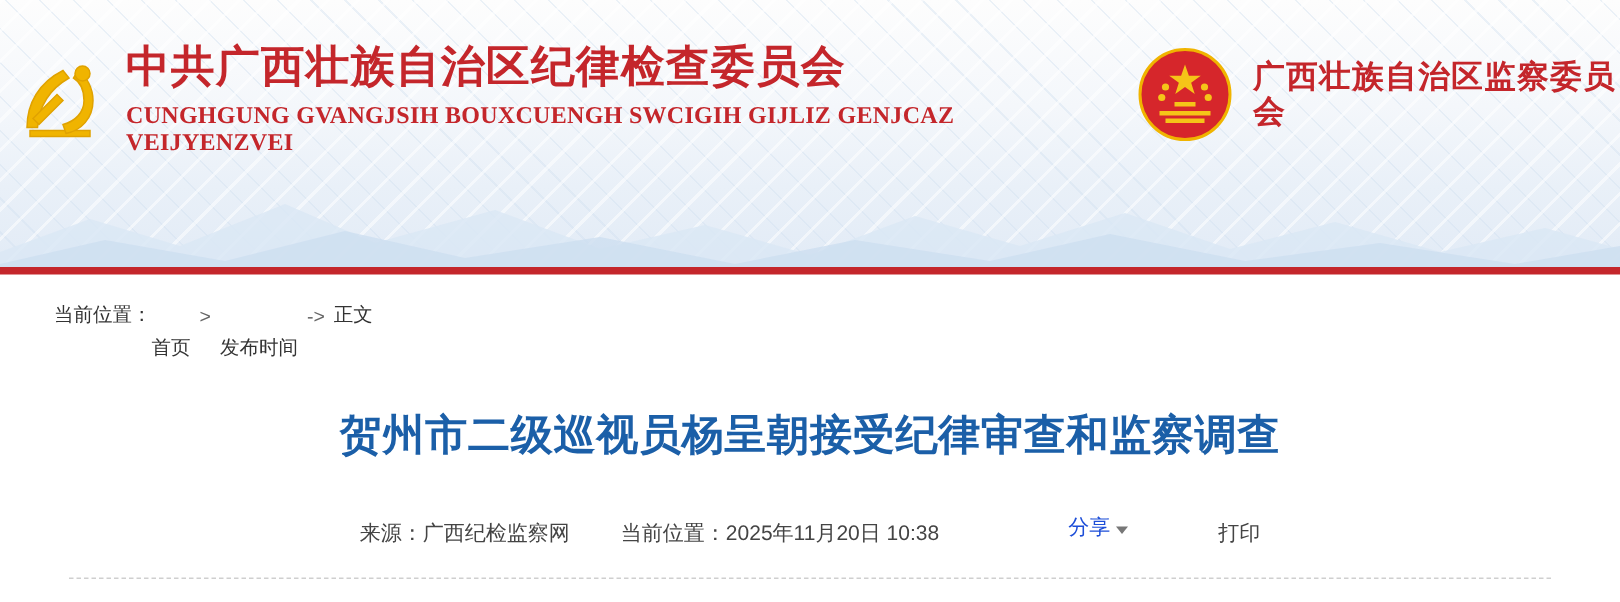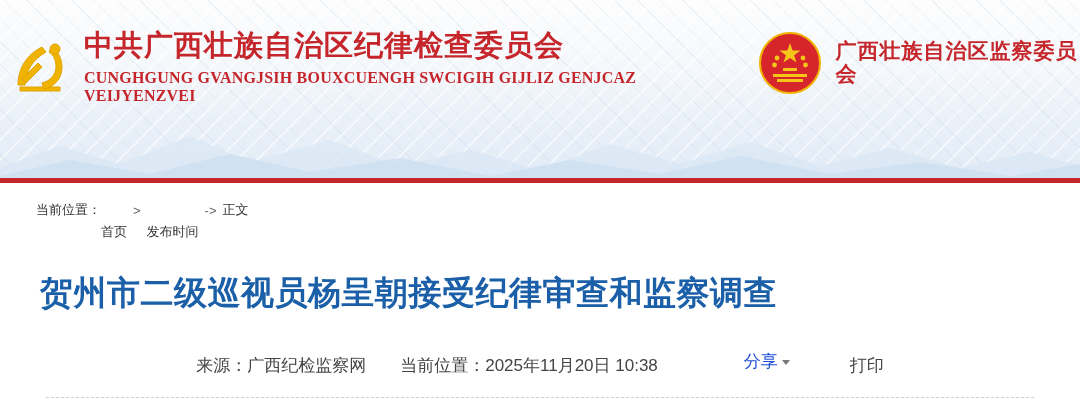--- a/index.html
+++ b/index.html
@@ -95,35 +95,36 @@
   }
   .breadcrumb .crumb-label { color: #333; }
   .breadcrumb .sep { margin: 0 6px; color: #666; }
   .breadcrumb a { color: #333; text-decoration: none; margin-top: 44px; }
 
   
   .article {
     padding: 0 40px;
   }
   .article-title {
+    text-align: center;
     color: #1b5fa8;
     font-family: "Liberation Serif", serif;
     font-weight: bold;
-    font-size: 33px;
+    font-size: 28px;
     letter-spacing: 0.5px;
     margin-top: 34px;
   }
   .meta-row {
     position: relative;
     display: flex;
     justify-content: center;
     align-items: center;
     gap: 34px;
     margin-top: 38px;
-    font-size: 17px;
+    font-size: 14px;
     color: #444;
   }
   .meta-row .share {
     position: relative;
     display: inline-flex;
     align-items: center;
     gap: 4px;
     color: #1d4ed8;
     margin-left: 52px;
   }

